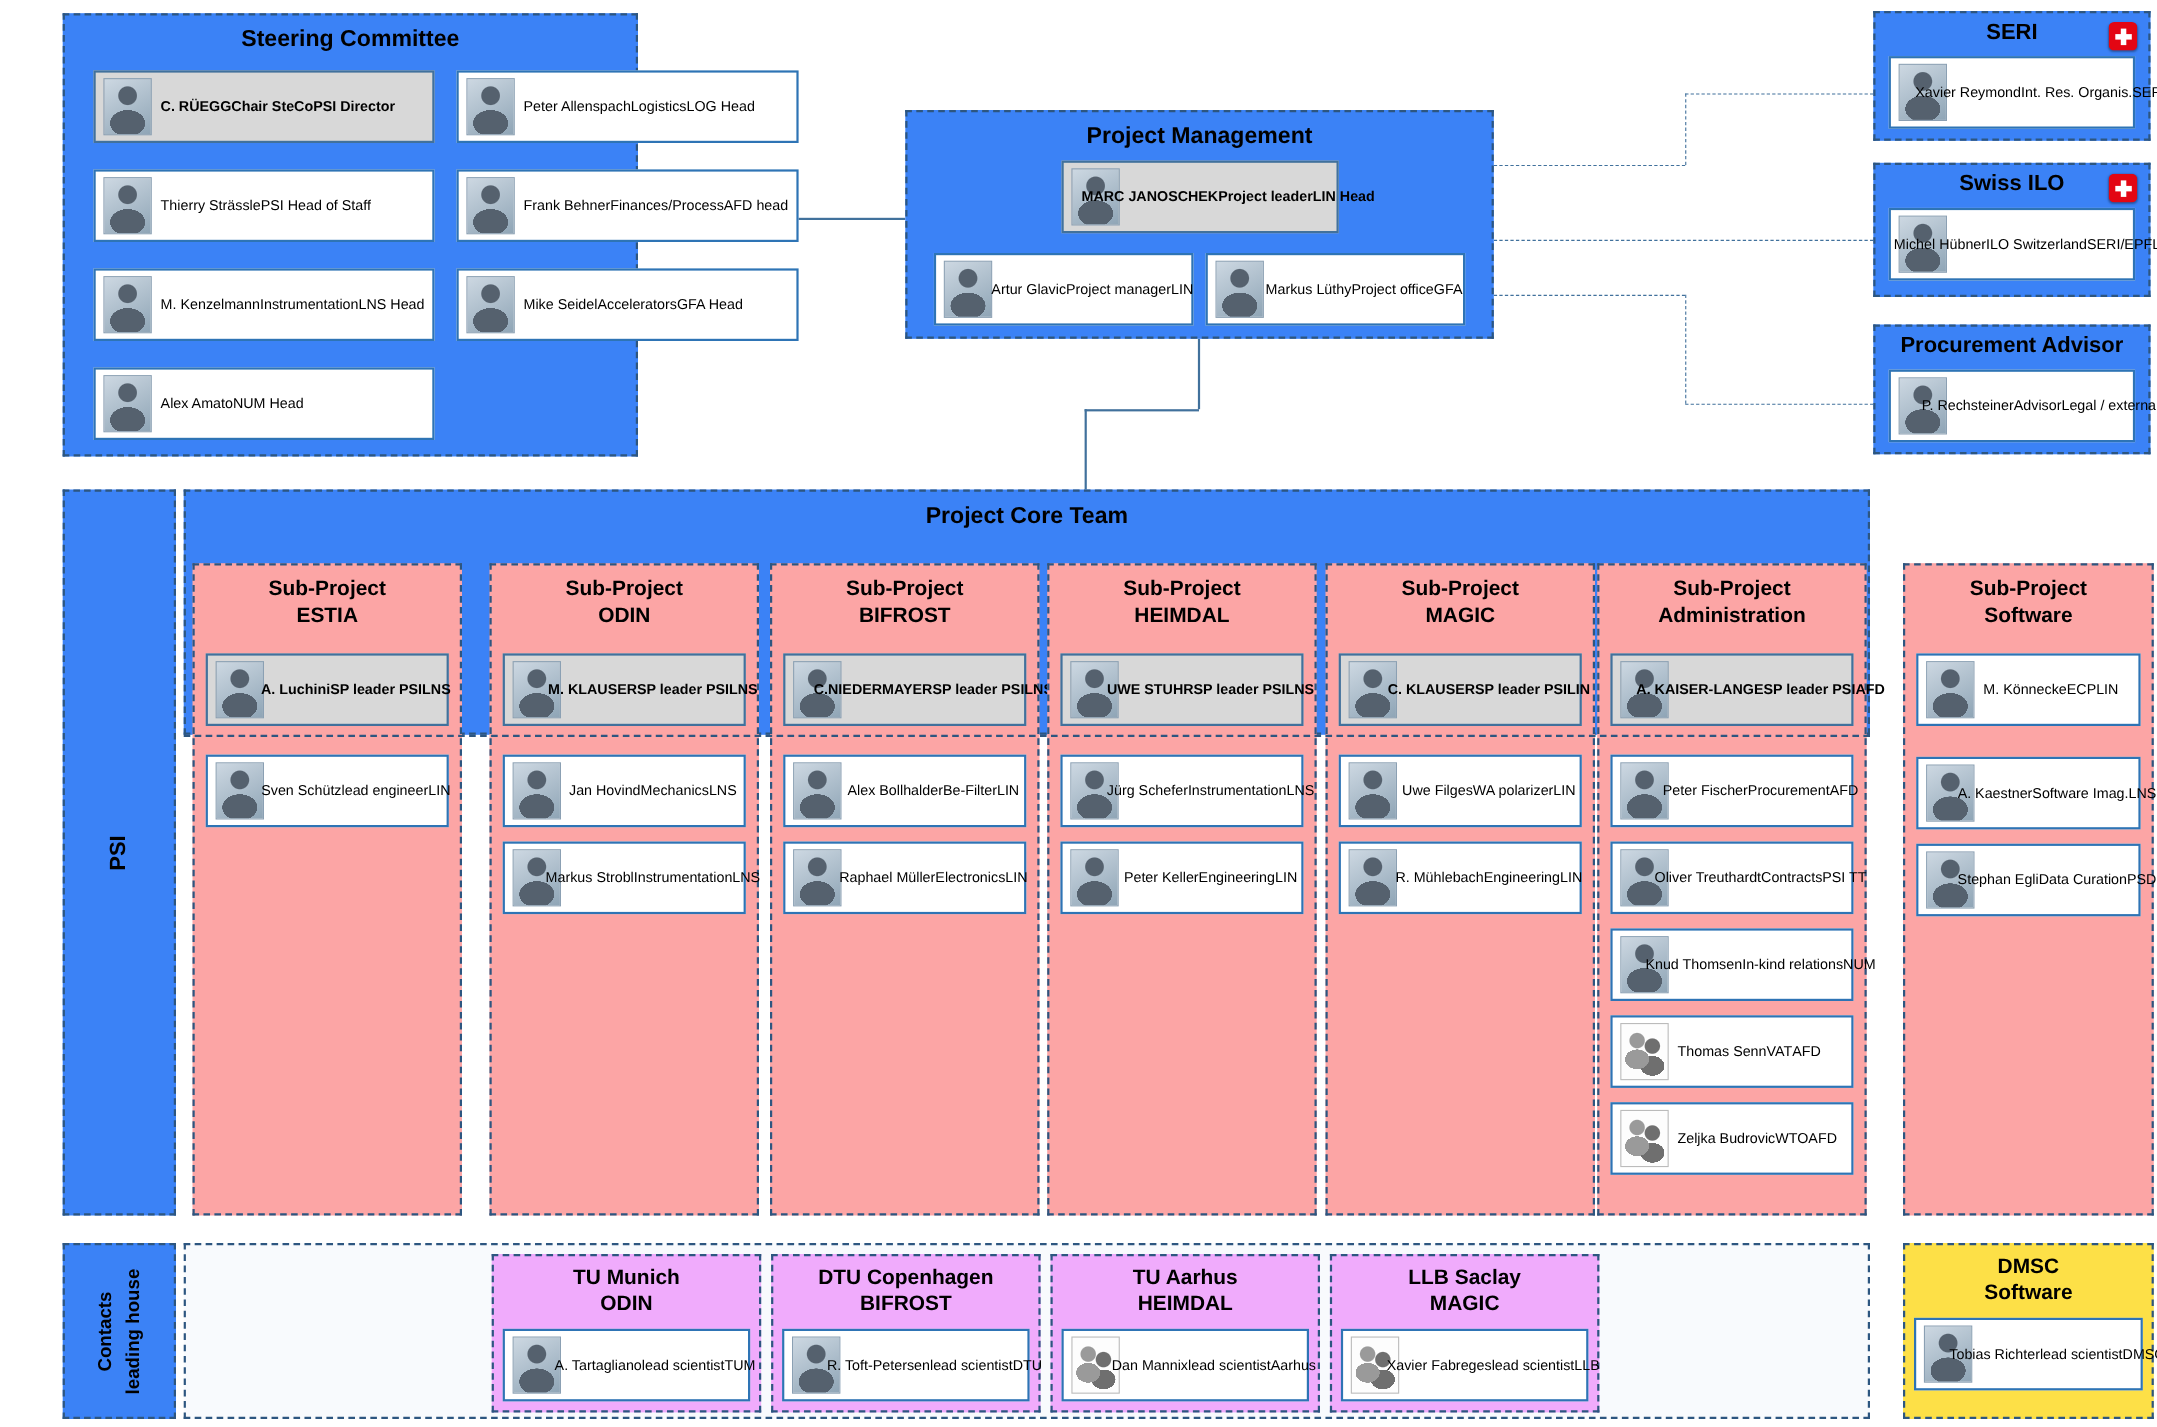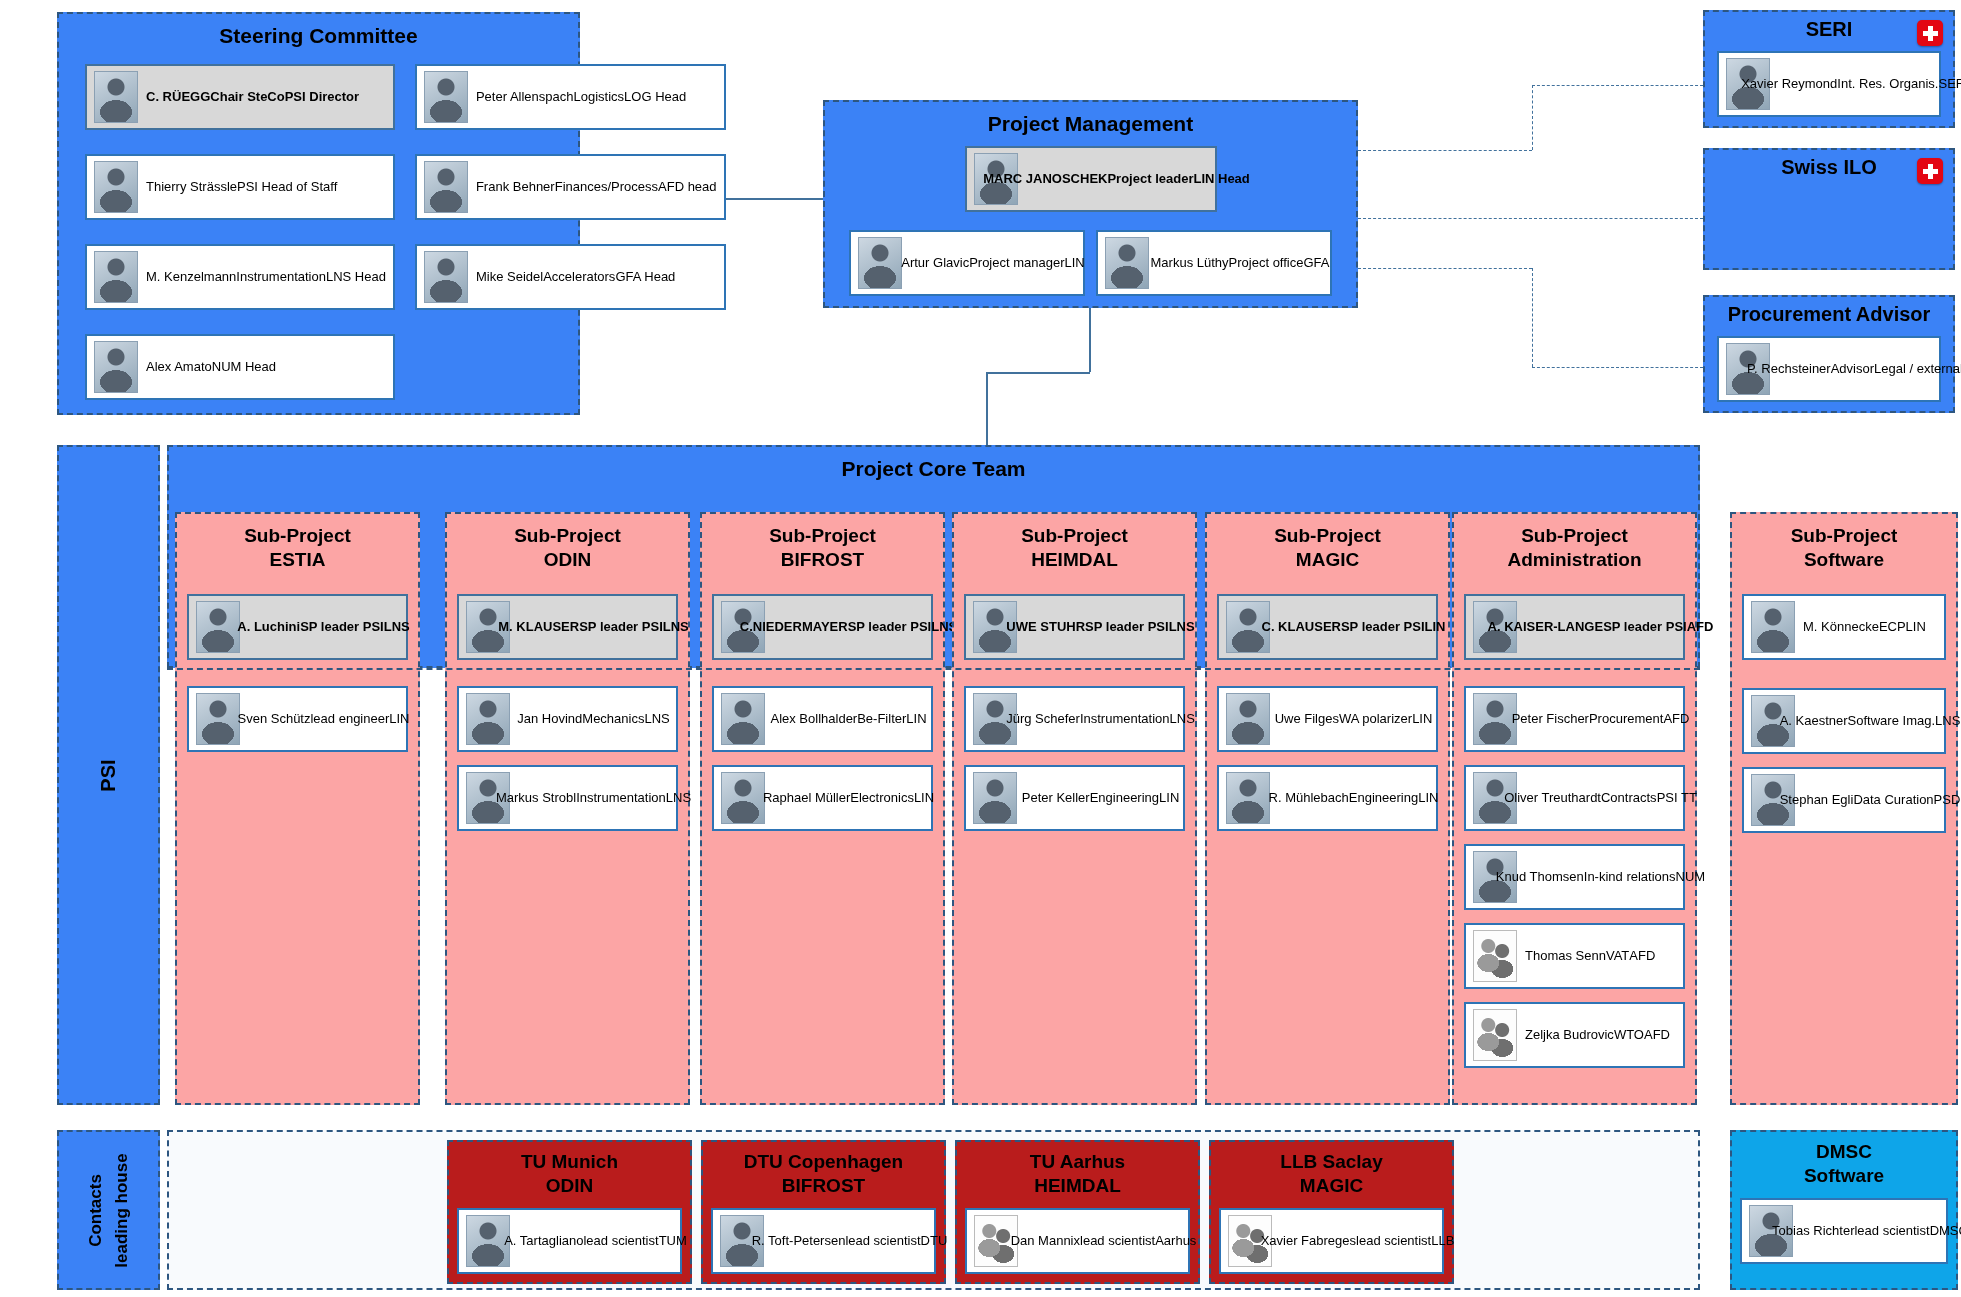--- a/index.html
+++ b/index.html
@@ -69,24 +69,24 @@
   .col-header{text-align:center;font-weight:bold;font-size:19px;line-height:1.26;}
   .leader-card{margin-top:22px;}
   .members{display:flex;flex-direction:column;gap:13px;margin-top:26px;}
   #col-software .members{margin-top:22px;}
   #col-software .members > div:nth-of-type(1){margin-bottom:15px;}
   #core-divider{position:absolute;left:167px;top:668px;width:1533px;border-top:2px dashed #2d5680;}
 
   
   #contacts-panel{left:167px;top:1130px;width:1533px;height:160px;background:#f8fafd;}
   #contacts-row{position:absolute;left:278px;top:8px;display:flex;gap:9px;}
-  .contact-box{width:245px;height:144px;background:#b91c1c;border:2px dashed #2d5680;padding:8px;}
+  .contact-box{width:245px;height:144px;background:#f0abfc;border:2px dashed #2d5680;padding:8px;}
   .box-title{text-align:center;font-weight:bold;font-size:19px;line-height:1.26;}
   .contact-box .card,#dmsc-panel .card{margin-top:10px;}
-  #dmsc-panel{left:1730px;top:1130px;width:228px;height:160px;background:#0ea5e9;padding:8px;}
+  #dmsc-panel{left:1730px;top:1130px;width:228px;height:160px;background:#fde047;padding:8px;}
 
   
   .hline{position:absolute;border-top:2px solid #41719c;}
   .vline{position:absolute;border-left:2px solid #41719c;}
   .hline.dash{border-top:1.5px dashed #41719c;}
   .vline.dash{border-left:1.5px dashed #41719c;}
 </style>
 </head>
 <body>
 
@@ -216,20 +216,28 @@
         <div class="name">Xavier Reymond</div>
         <div class="line">Int. Res. Organis.</div>
         <div class="line">SERI</div>
       </div>
     </div>
   </section>
 
   <section class="panel ext-panel" id="ilo-panel">
     <div class="panel-title">Swiss ILO</div>
     <div class="swiss-flag"></div>
+    <div class="card">
+      <div class="photo"></div>
+      <div class="lines">
+        <div class="name">Michel Hübner</div>
+        <div class="line">ILO Switzerland</div>
+        <div class="line">SERI/EPFL/PSI</div>
+      </div>
+    </div>
   </section>
 
   <section class="panel ext-panel" id="proc-panel">
     <div class="panel-title">Procurement Advisor</div>
     <div class="card">
       <div class="photo"></div>
       <div class="lines">
         <div class="name">P. Rechsteiner</div>
         <div class="line">Advisor</div>
         <div class="line">Legal / external</div>

